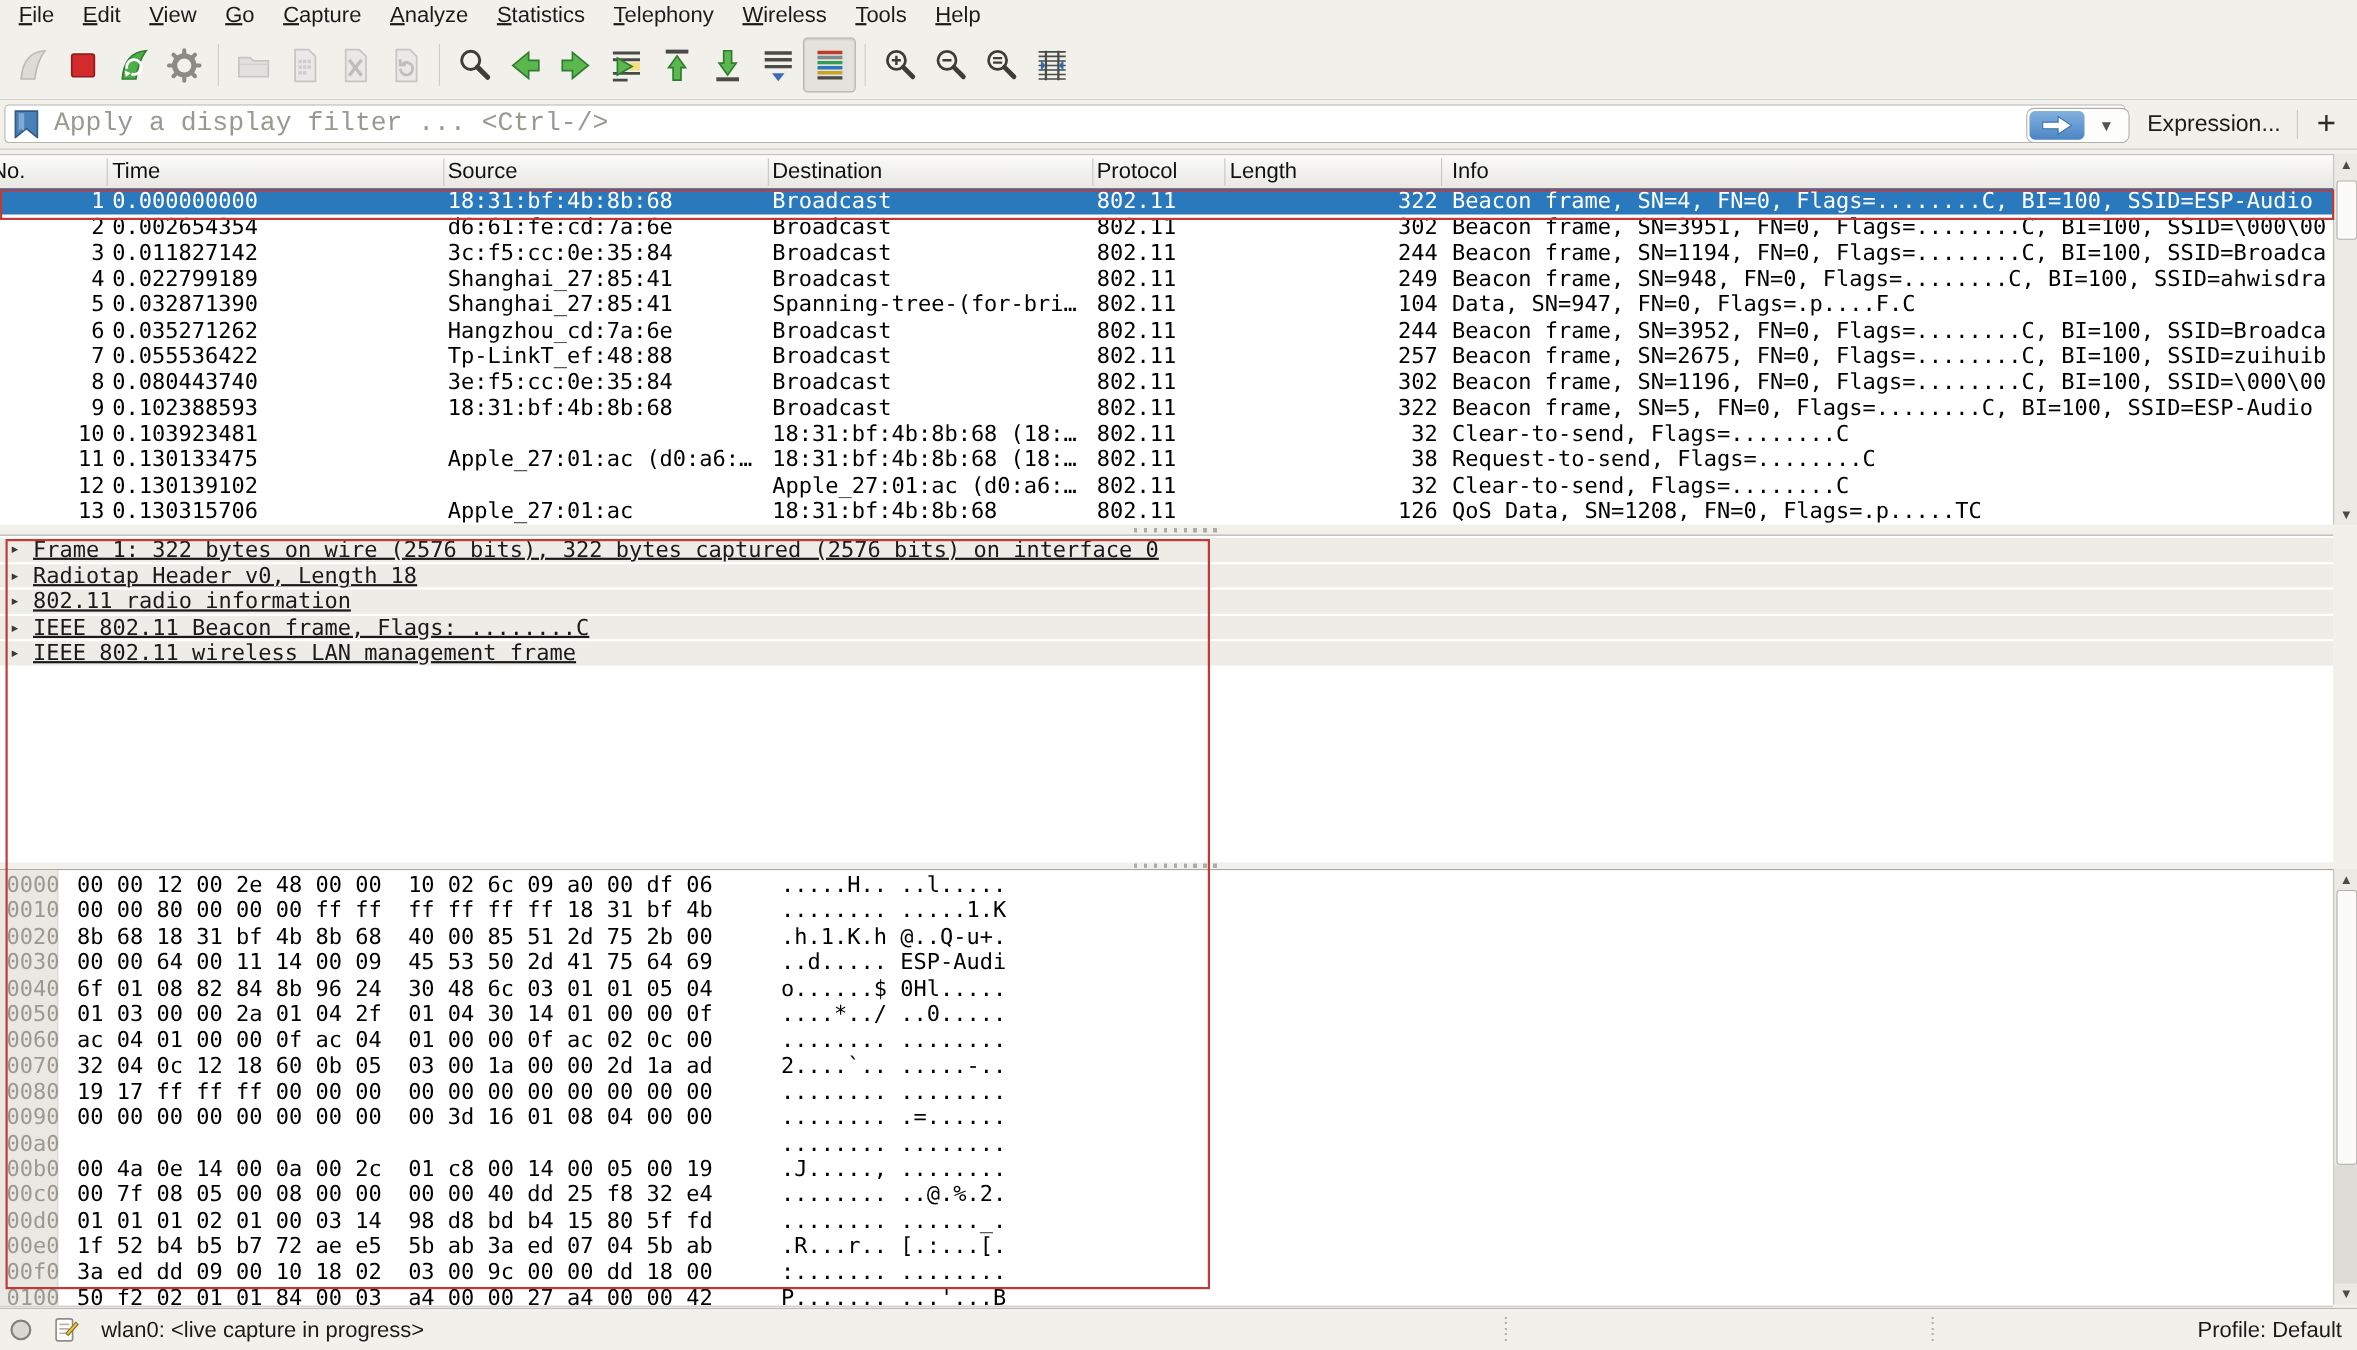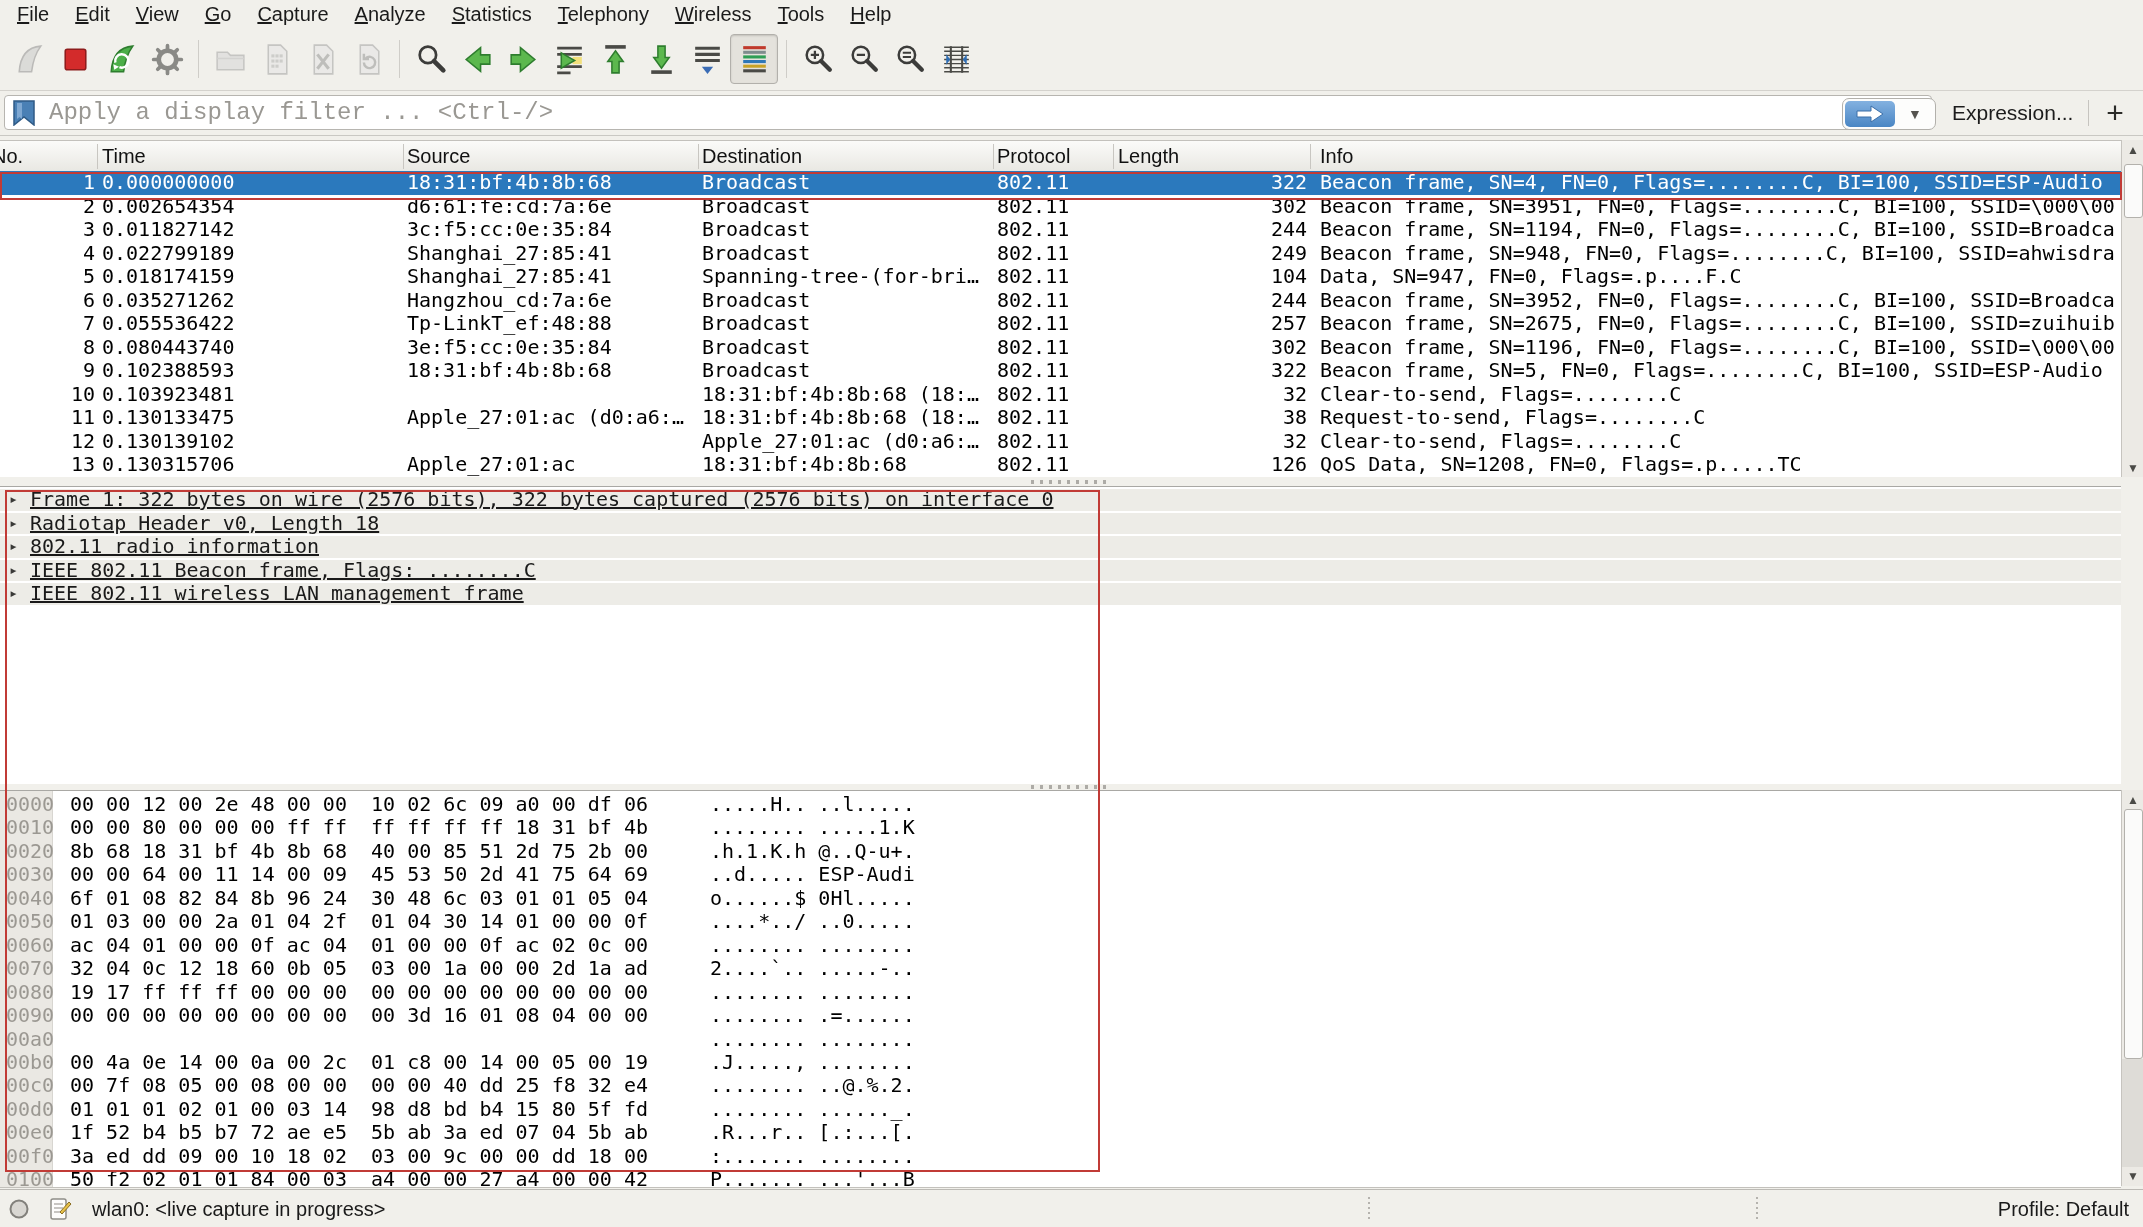--- a/index.html
+++ b/index.html
@@ -308,21 +308,21 @@
         <span class="pcell" style="left: 0px; width: 95px; text-align: right;">4</span>
         <span class="pcell" style="left: 102px; width: 295px;">0.022799189</span>
         <span class="pcell" style="left: 407px; width: 288px;">Shanghai_27:85:41</span>
         <span class="pcell" style="left: 702px; width: 288px;">Broadcast</span>
         <span class="pcell" style="left: 997px; width: 115px;">802.11</span>
         <span class="pcell" style="left: 1150px; width: 157px; text-align: right;">249</span>
         <span class="pcell" style="left: 1320px; width: 795px;">Beacon frame, SN=948, FN=0, Flags=........C, BI=100, SSID=ahwisdrag…</span>
       </div>
       <div class="prow" style="top: 94px;">
         <span class="pcell" style="left: 0px; width: 95px; text-align: right;">5</span>
-        <span class="pcell" style="left: 102px; width: 295px;">0.018174159</span>
+        <span class="pcell" style="left: 102px; width: 295px;">0.032871390</span>
         <span class="pcell" style="left: 407px; width: 288px;">Shanghai_27:85:41</span>
         <span class="pcell" style="left: 702px; width: 288px;">Spanning-tree-(for-bri…</span>
         <span class="pcell" style="left: 997px; width: 115px;">802.11</span>
         <span class="pcell" style="left: 1150px; width: 157px; text-align: right;">104</span>
         <span class="pcell" style="left: 1320px; width: 795px;">Data, SN=947, FN=0, Flags=.p....F.C</span>
       </div>
       <div class="prow" style="top: 117.5px;">
         <span class="pcell" style="left: 0px; width: 95px; text-align: right;">6</span>
         <span class="pcell" style="left: 102px; width: 295px;">0.035271262</span>
         <span class="pcell" style="left: 407px; width: 288px;">Hangzhou_cd:7a:6e</span>

